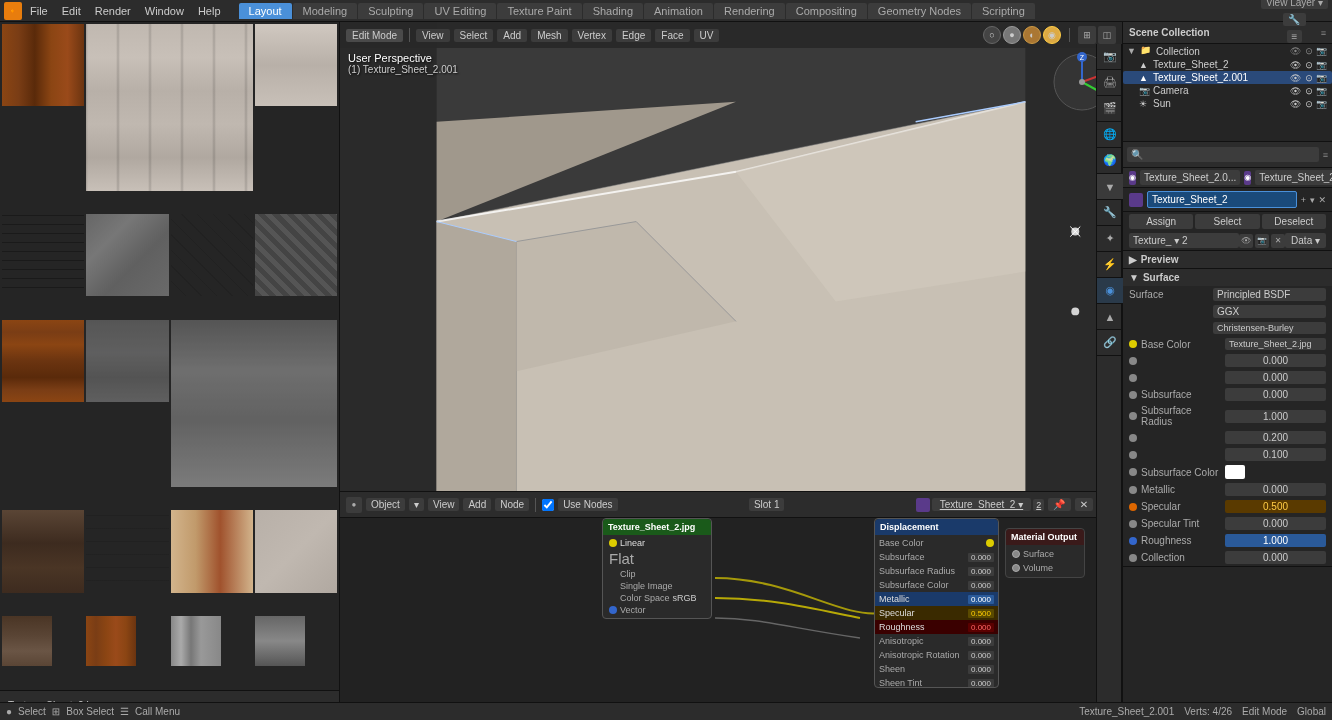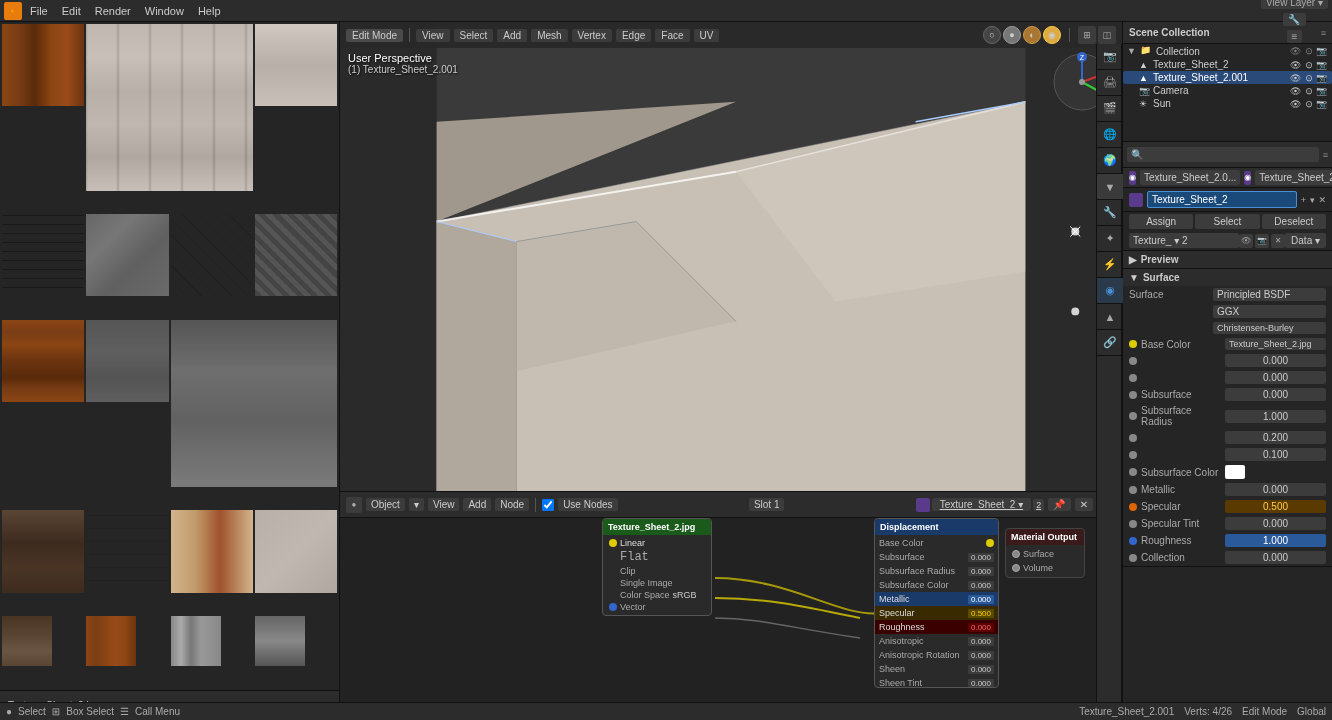--- a/index.html
+++ b/index.html
@@ -440,20 +440,33 @@
 </head>
 <body>
 
 <div class="top-menubar">
   <div class="menu-icon">🔸</div>
   <div class="menu-item">File</div>
   <div class="menu-item">Edit</div>
   <div class="menu-item">Render</div>
   <div class="menu-item">Window</div>
   <div class="menu-item">Help</div>
+  <div class="top-tabs">
+    <div class="top-tab active">Layout</div>
+    <div class="top-tab">Modeling</div>
+    <div class="top-tab">Sculpting</div>
+    <div class="top-tab">UV Editing</div>
+    <div class="top-tab">Texture Paint</div>
+    <div class="top-tab">Shading</div>
+    <div class="top-tab">Animation</div>
+    <div class="top-tab">Rendering</div>
+    <div class="top-tab">Compositing</div>
+    <div class="top-tab">Geometry Nodes</div>
+    <div class="top-tab">Scripting</div>
+  </div>
   <div class="spacer"></div>
   <div class="top-right-controls">
     <div class="ctrl-btn">Scene ▾</div>
     <div class="ctrl-btn">View Layer ▾</div>
     <div class="ctrl-btn">🔧</div>
     <div class="ctrl-btn">≡</div>
   </div>
 </div>
 
 <div class="main-layout">
@@ -633,21 +646,21 @@
         </svg>
 
         <div style="position:absolute;left:262px;top:0px;width:110px;background:#2a2a2a;border:1px solid #555;border-radius:4px;font-size:9px;">
           <div style="background:#1a5a1a;padding:3px 5px;border-radius:4px 4px 0 0;font-size:9px;font-weight:bold;color:#fff;">Texture_Sheet_2.jpg</div>
           <div style="padding:2px 4px;">
             <div style="display:flex;align-items:center;gap:3px;padding:1px 2px;">
               <div style="width:8px;height:8px;border-radius:50%;background:#ddcc00;"></div>
               <span style="color:#ddd;font-size:9px;">Linear</span>
             </div>
             <div style="display:flex;align-items:center;gap:3px;padding:1px 2px;">
-              <span style="color:#aaa;font-size:12px;margin-left:11px;font-family:Liberation Mono, monospace;">Flat</span>
+              <span style="color:#aaa;font-size:15px;">Flat</span>
             </div>
             <div style="display:flex;align-items:center;gap:3px;padding:1px 2px;">
               <span style="color:#aaa;font-size:9px;margin-left:11px;">Clip</span>
             </div>
             <div style="display:flex;align-items:center;gap:3px;padding:1px 2px;">
               <span style="color:#aaa;font-size:9px;margin-left:11px;">Single Image</span>
             </div>
             <div style="display:flex;align-items:center;gap:3px;padding:1px 2px;">
               <span style="color:#aaa;font-size:9px;margin-left:11px;">Color Space</span>
               <span style="color:#ccc;font-size:9px;">sRGB</span>

